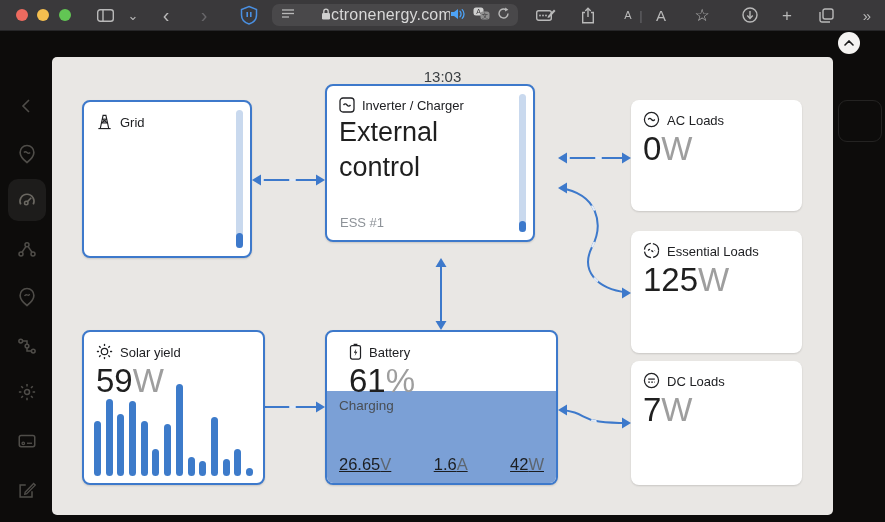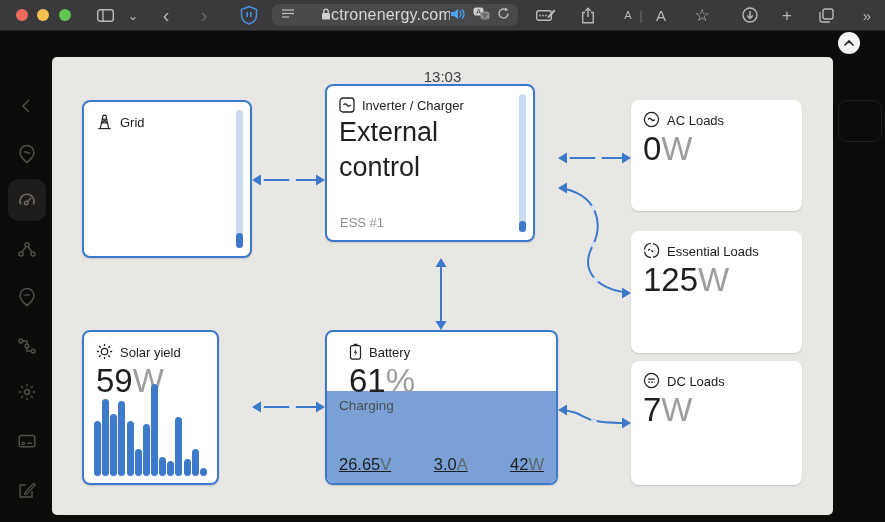--- a/index.html
+++ b/index.html
@@ -330,21 +330,21 @@
             <circle cx="9" cy="9" r="7.5" fill="none" stroke="#202124" stroke-width="1.3"></circle>
             <line x1="5.5" y1="7.5" x2="12.5" y2="7.5" stroke="#202124" stroke-width="1.3"></line>
             <line x1="5.5" y1="10.7" x2="12.5" y2="10.7" stroke="#202124" stroke-width="1.3" stroke-dasharray="1.8 1.4"></line>
           </svg>
       </span>
       <span>DC Loads</span>
     </div>
     <div class="bigval"><span class="v">7</span><span class="u">W</span></div>
   </div>
 
-  <div class="card sel" style="left:82px;top:330px;width:137px;height:155px">
+  <div class="card sel" style="left:82px;top:330px;width:183px;height:155px">
     <div class="chead">
       <span>
         <svg width="17" height="17" viewBox="0 0 18 18">
             <circle cx="9" cy="9" r="3.4" fill="none" stroke="#202124" stroke-width="1.3"></circle>
             <g stroke="#202124" stroke-width="1.4" stroke-linecap="round">
               <line x1="9" y1="1.5" x2="9" y2="2.6"></line>
               <line x1="9" y1="15.4" x2="9" y2="16.5"></line>
               <line x1="1.5" y1="9" x2="2.6" y2="9"></line>
               <line x1="15.4" y1="9" x2="16.5" y2="9"></line>
               <line x1="3.7" y1="3.7" x2="4.5" y2="4.5"></line>
@@ -387,18 +387,18 @@
               <rect x="1.2" y="2.8" width="10.6" height="14.2" rx="1.8" fill="none" stroke="#202124" stroke-width="1.3"></rect>
               <path d="M7.3 6 L4.7 10.2 H6.6 L5.6 13.8 L8.5 9.3 H6.6 Z" fill="#202124"></path>
             </svg>
         </span>
         <span>Battery</span>
       </div>
       <div class="bigval"><span class="v">61</span><span class="u">%</span></div>
     </div>
     <div id="battery-stats">
       <span><span>26.65</span><span class="u">V</span></span>
-      <span><span>3.0</span><span class="u">A</span></span>
+      <span><span>1.6</span><span class="u">A</span></span>
       <span><span>42</span><span class="u">W</span></span>
     </div>
   </div>
 
 </div>
 
 </body></html>

